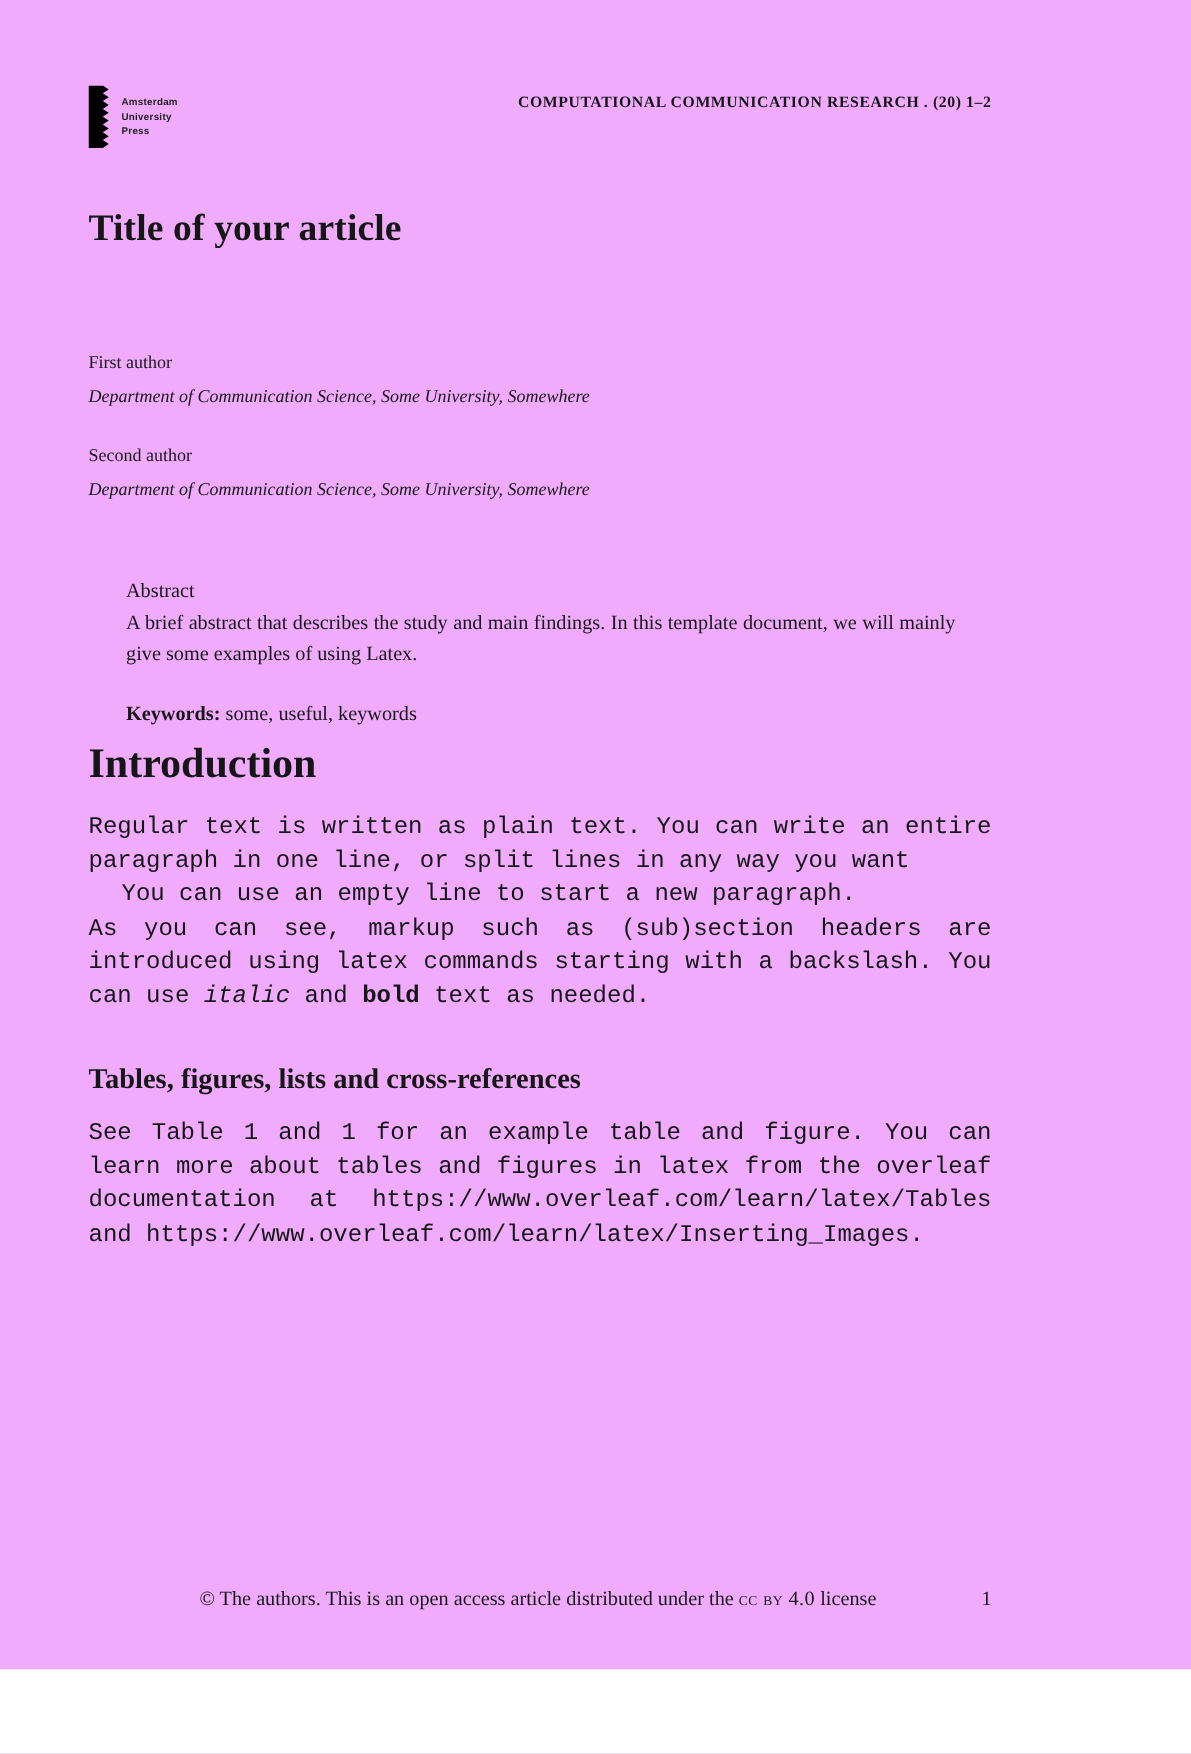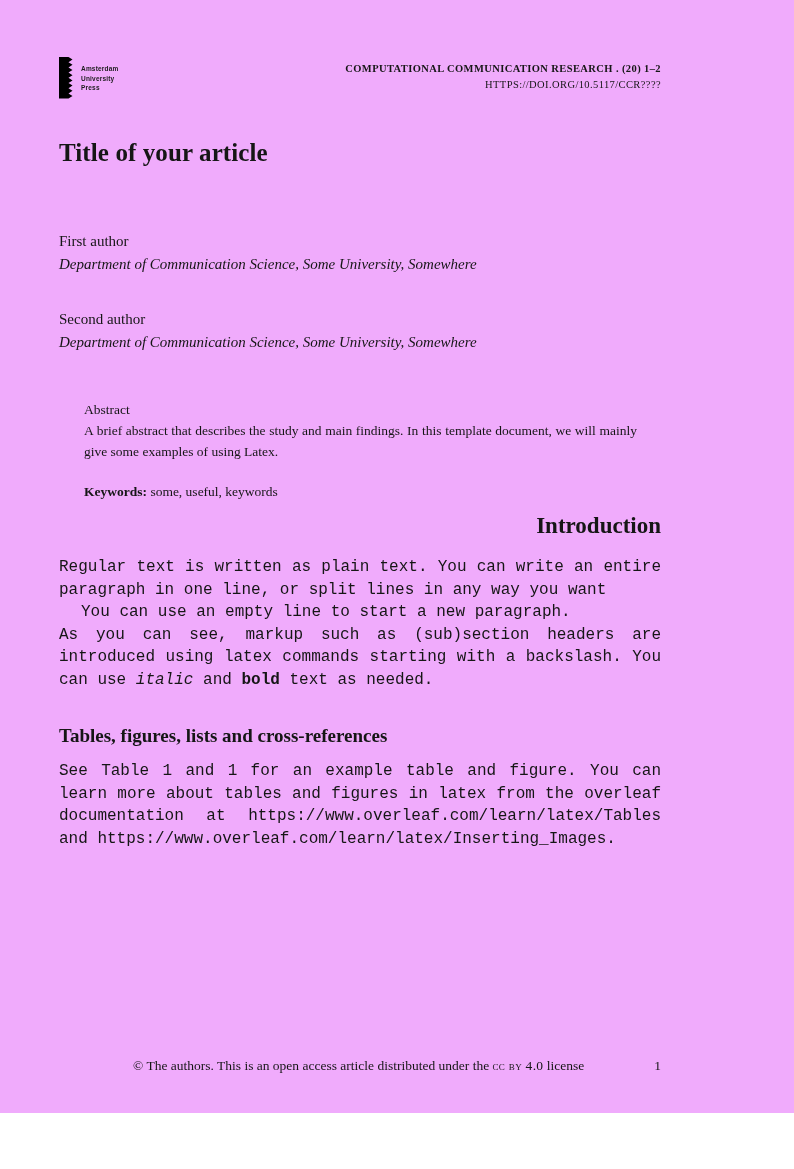--- a/index.html
+++ b/index.html
@@ -47,44 +47,43 @@
 
   
   .article-title {
     margin-top: 37px;
     font-size: 25px;
     line-height: 31px;
     font-weight: bold;
     letter-spacing: 0.1px;
   }
   .authors { margin-top: 62px; }
-  .author { font-size: 15px; line-height: 22.5px; }
-  .author + .author { margin-top: 33px; }
+  .author { font-size: 12px; line-height: 22.5px; }
+  .author + .author { margin-top: 17px; }
   .author-aff { font-style: italic; }
 
   
   .abstract {
     margin-top: 46px;
     padding-left: 25px;
     padding-right: 24px;
     font-size: 13.5px;
     line-height: 21px;
   }
   .abstract-label { font-weight: normal; }
   .abstract-text { text-align: justify; }
   .keywords { margin-top: 19px; }
   .keywords-label { font-weight: bold; }
 
   
   .section-heading-1 {
-    font-size: 23px;
+    font-size: 28px;
     line-height: 29px;
     font-weight: bold;
     margin: 9px 0 16px 0;
-    text-align: right;
   }
   .section-heading-2 {
     font-size: 19px;
     line-height: 25px;
     font-weight: bold;
     margin: 32px 0 12px 0;
   }
   .par {
     font-size: 16px;
     line-height: 22.5px;
@@ -119,21 +118,20 @@
         <path fill="#000000" d="M0,0 H9.5 L13.5,2.6 9.5,5.2 13.5,7.8 9.5,10.4 13.5,13 9.5,15.6 13.5,18.2 9.5,20.8 13.5,23.4 9.5,26 13.5,28.6 9.5,31.2 13.5,33.8 9.5,36.4 13.5,39 9.5,41.6 H0 Z"></path>
       </svg>
       <div class="logo-text">
         <div>Amsterdam</div>
         <div>University</div>
         <div>Press</div>
       </div>
     </div>
     <div class="header-right">
       <div class="journal-line">COMPUTATIONAL COMMUNICATION RESEARCH . (20) 1–2</div>
-      <div class="doi-line">HTTPS://DOI.ORG/10.5117/CCR????</div>
     </div>
   </header>
 
   <h1 class="article-title">Title of your article</h1>
 
   <section class="authors">
     <div class="author">
       <div class="author-name">First author</div>
       <div class="author-aff">Department of Communication Science, Some University, Somewhere</div>
     </div>

